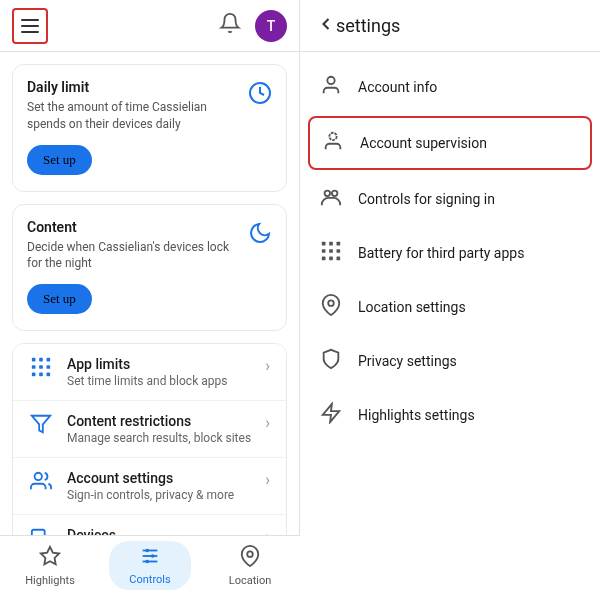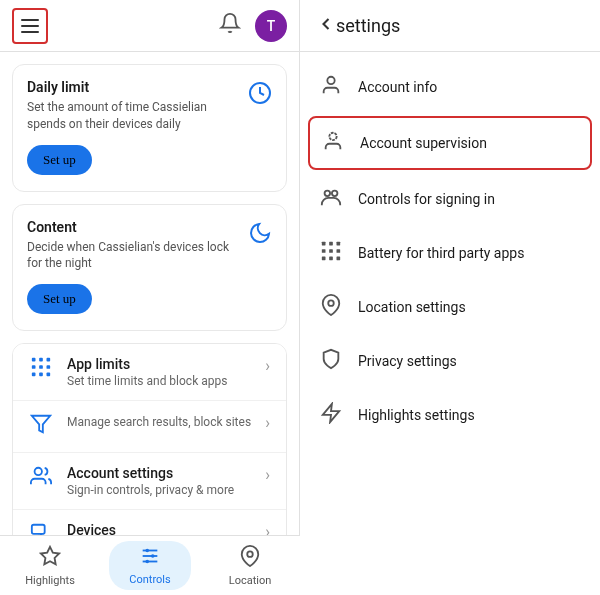--- a/index.html
+++ b/index.html
@@ -346,20 +346,21 @@
         <div class="list-item-chevron">›</div>
       </div>
 
       <div class="list-item">
         <div class="list-item-icon">
           <svg width="22" height="22" viewBox="0 0 24 24" fill="none" stroke="#1a73e8" stroke-width="2">
             <polygon points="22 3 2 3 10 12.46 10 19 14 21 14 12.46 22 3"></polygon>
           </svg>
         </div>
         <div class="list-item-content">
+          <div class="list-item-title">Content restrictions</div>
           <div class="list-item-subtitle">Manage search results, block sites</div>
         </div>
         <div class="list-item-chevron">›</div>
       </div>
 
       <div class="list-item">
         <div class="list-item-icon">
           <svg width="22" height="22" viewBox="0 0 24 24" fill="none" stroke="#1a73e8" stroke-width="2">
             <path d="M17 21v-2a4 4 0 0 0-4-4H5a4 4 0 0 0-4 4v2"></path>
             <circle cx="9" cy="7" r="4"></circle>

